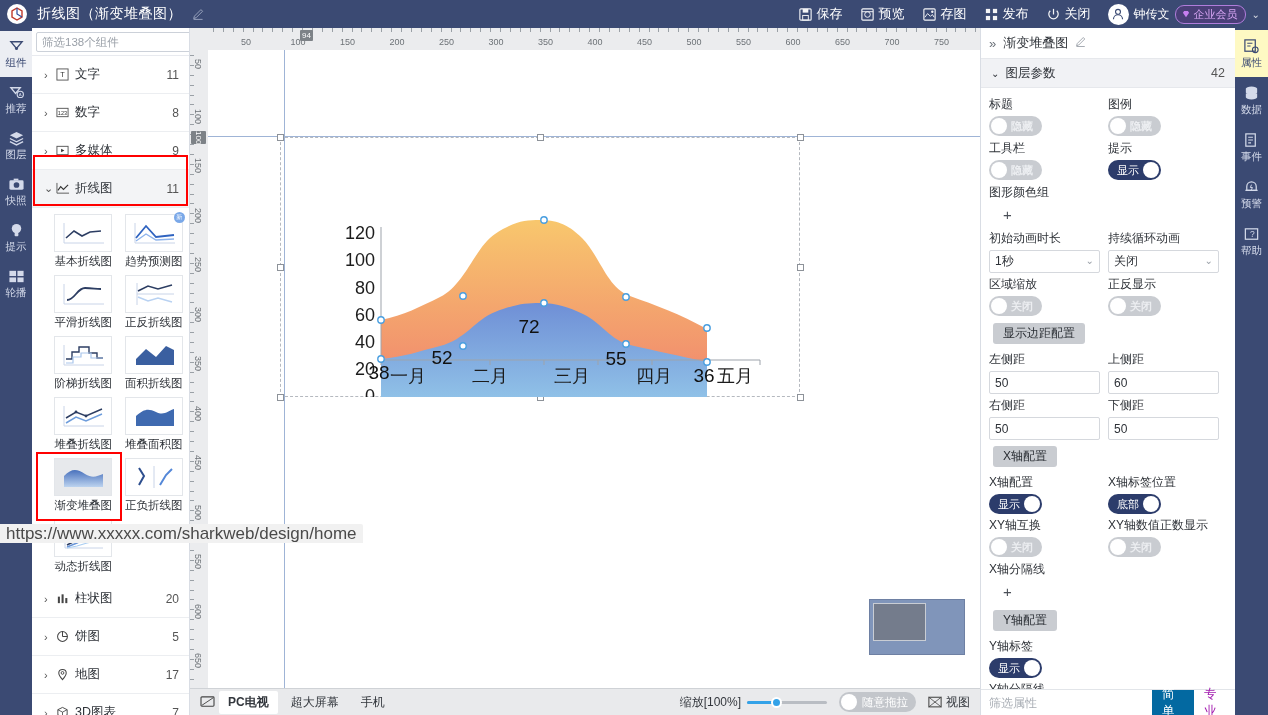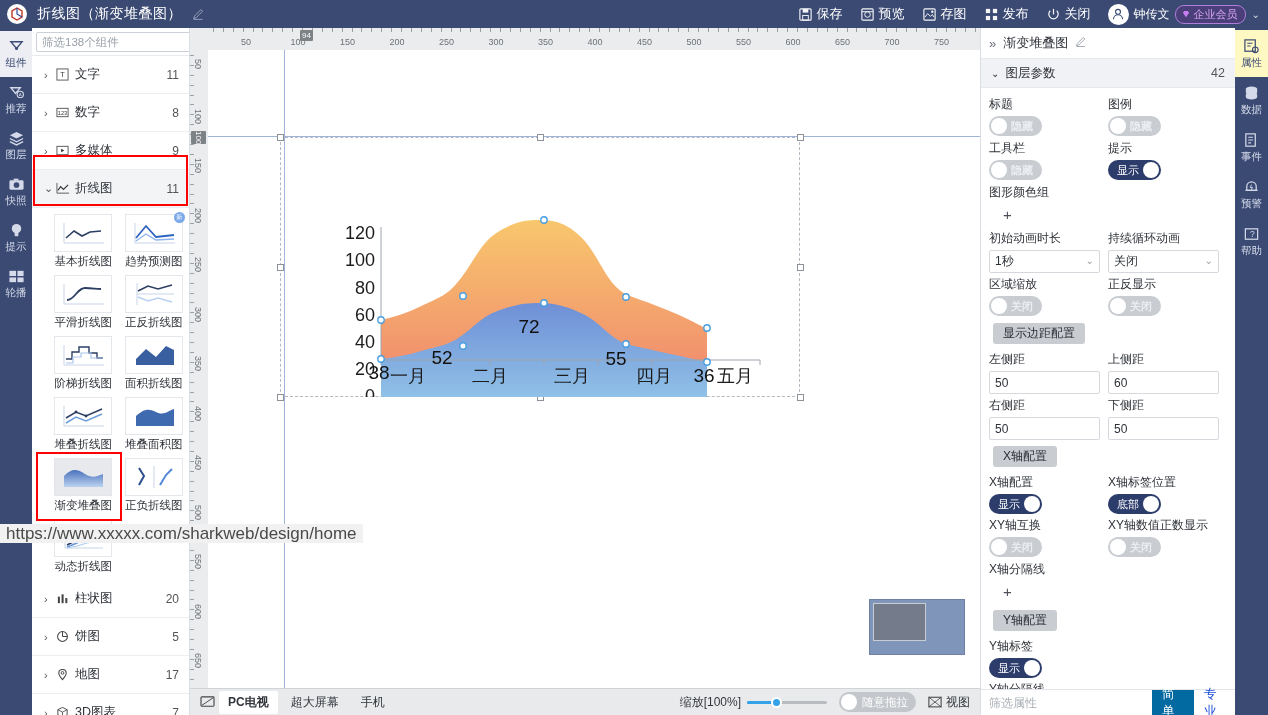--- a/index.html
+++ b/index.html
@@ -253,21 +253,21 @@
     display: flex; align-items: center; background: #fff; border-top: 1px solid #e2e5e9;
   }
   .filter-input {
     flex: 1 1 auto; height: 25px; border: none; font-size: 12px; padding: 0 8px;
     color: #2e3238; font-family: inherit; outline: none;
   }
   .filter-input::placeholder { color: #a8adb4; }
   .seg { display: flex; height: 26px; }
   .seg-btn {
     padding: 0 10px; display: flex; align-items: center; font-size: 12.5px; cursor: pointer;
-    color: #1d4ed8;
+    color: #a21caf;
   }
   .seg-btn.active { background: #0369a1; color: #fff; }
 
   
   .right-rail {
     position: absolute; top: 28px; left: 1235px; width: 33px; height: 687px;
     background: #3b4a73; padding-top: 2px;
   }
   .rrail-item {
     display: flex; flex-direction: column; align-items: center; justify-content: center;

